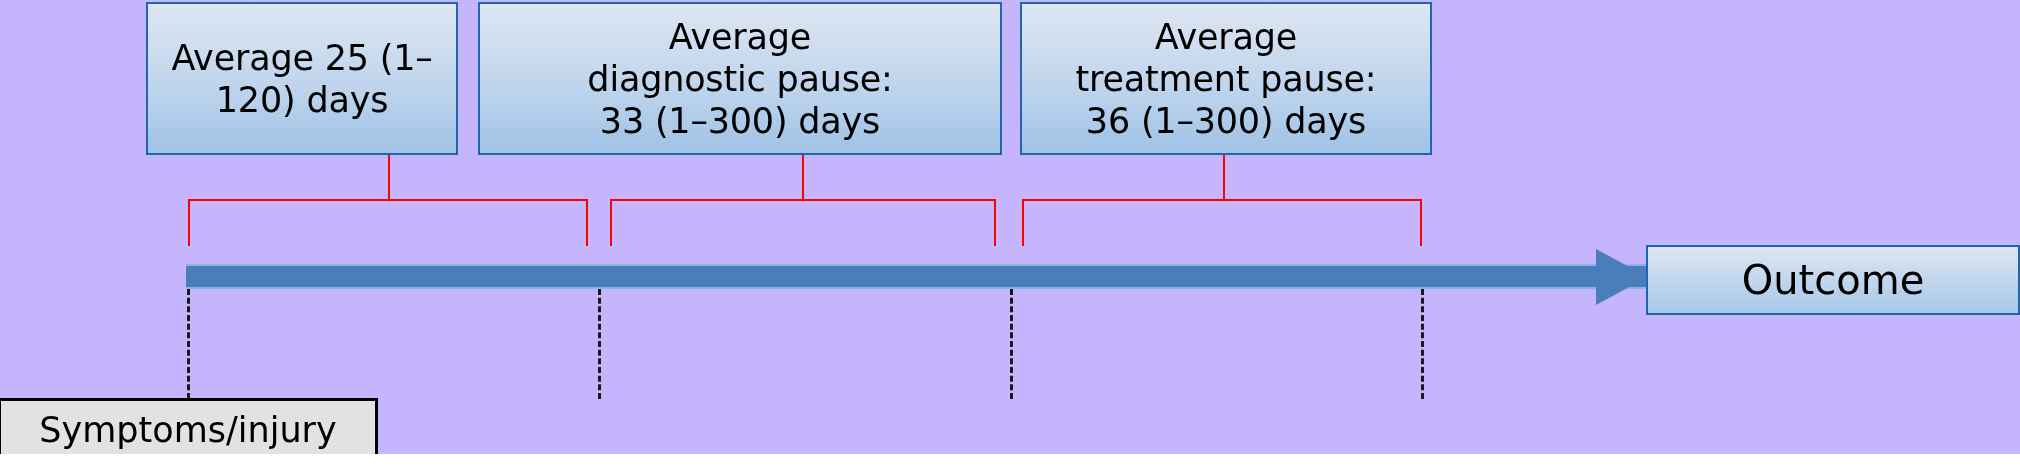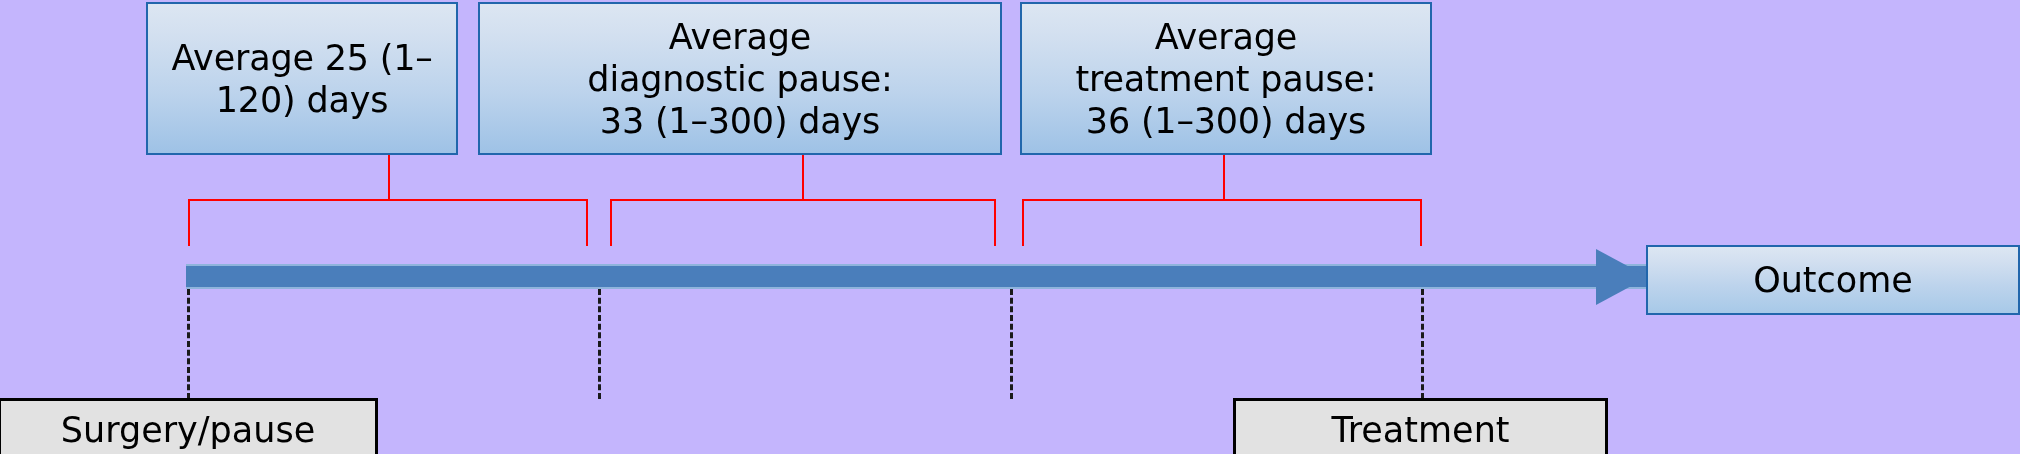--- a/index.html
+++ b/index.html
@@ -94,21 +94,21 @@
     top: 245px;
     width: 374px;
     height: 70px;
     box-sizing: border-box;
     border: 2px solid #2166ac;
     background: linear-gradient(to bottom, #dce6f2 0%, #d3e0f0 20%, #bcd3ec 60%, #a7c9e8 100%);
     display: flex;
     align-items: center;
     justify-content: center;
     color: #000000;
-    font-size: 35px;
+    font-size: 40px;
   }
 
   
   .dropper {
     position: absolute;
     top: 289px;
     width: 0;
     border-left: 3px dashed #1a1a1a;
     height: 110px;
   }
@@ -169,19 +169,16 @@
   <div id="outcome-box">
     <span>Outcome</span>
   </div>
 
   <div class="dropper" id="dropper-1"></div>
   <div class="dropper" id="dropper-2"></div>
   <div class="dropper" id="dropper-3"></div>
   <div class="dropper" id="dropper-4"></div>
 
   <div class="event-box" id="event-1">
-    <span>Surgery/pause</span>
-  </div>
-  <div class="event-box" id="event-4">
-    <span>Treatment</span>
+    <span>Symptoms/injury</span>
   </div>
 
 </div>
 
 </body></html>

